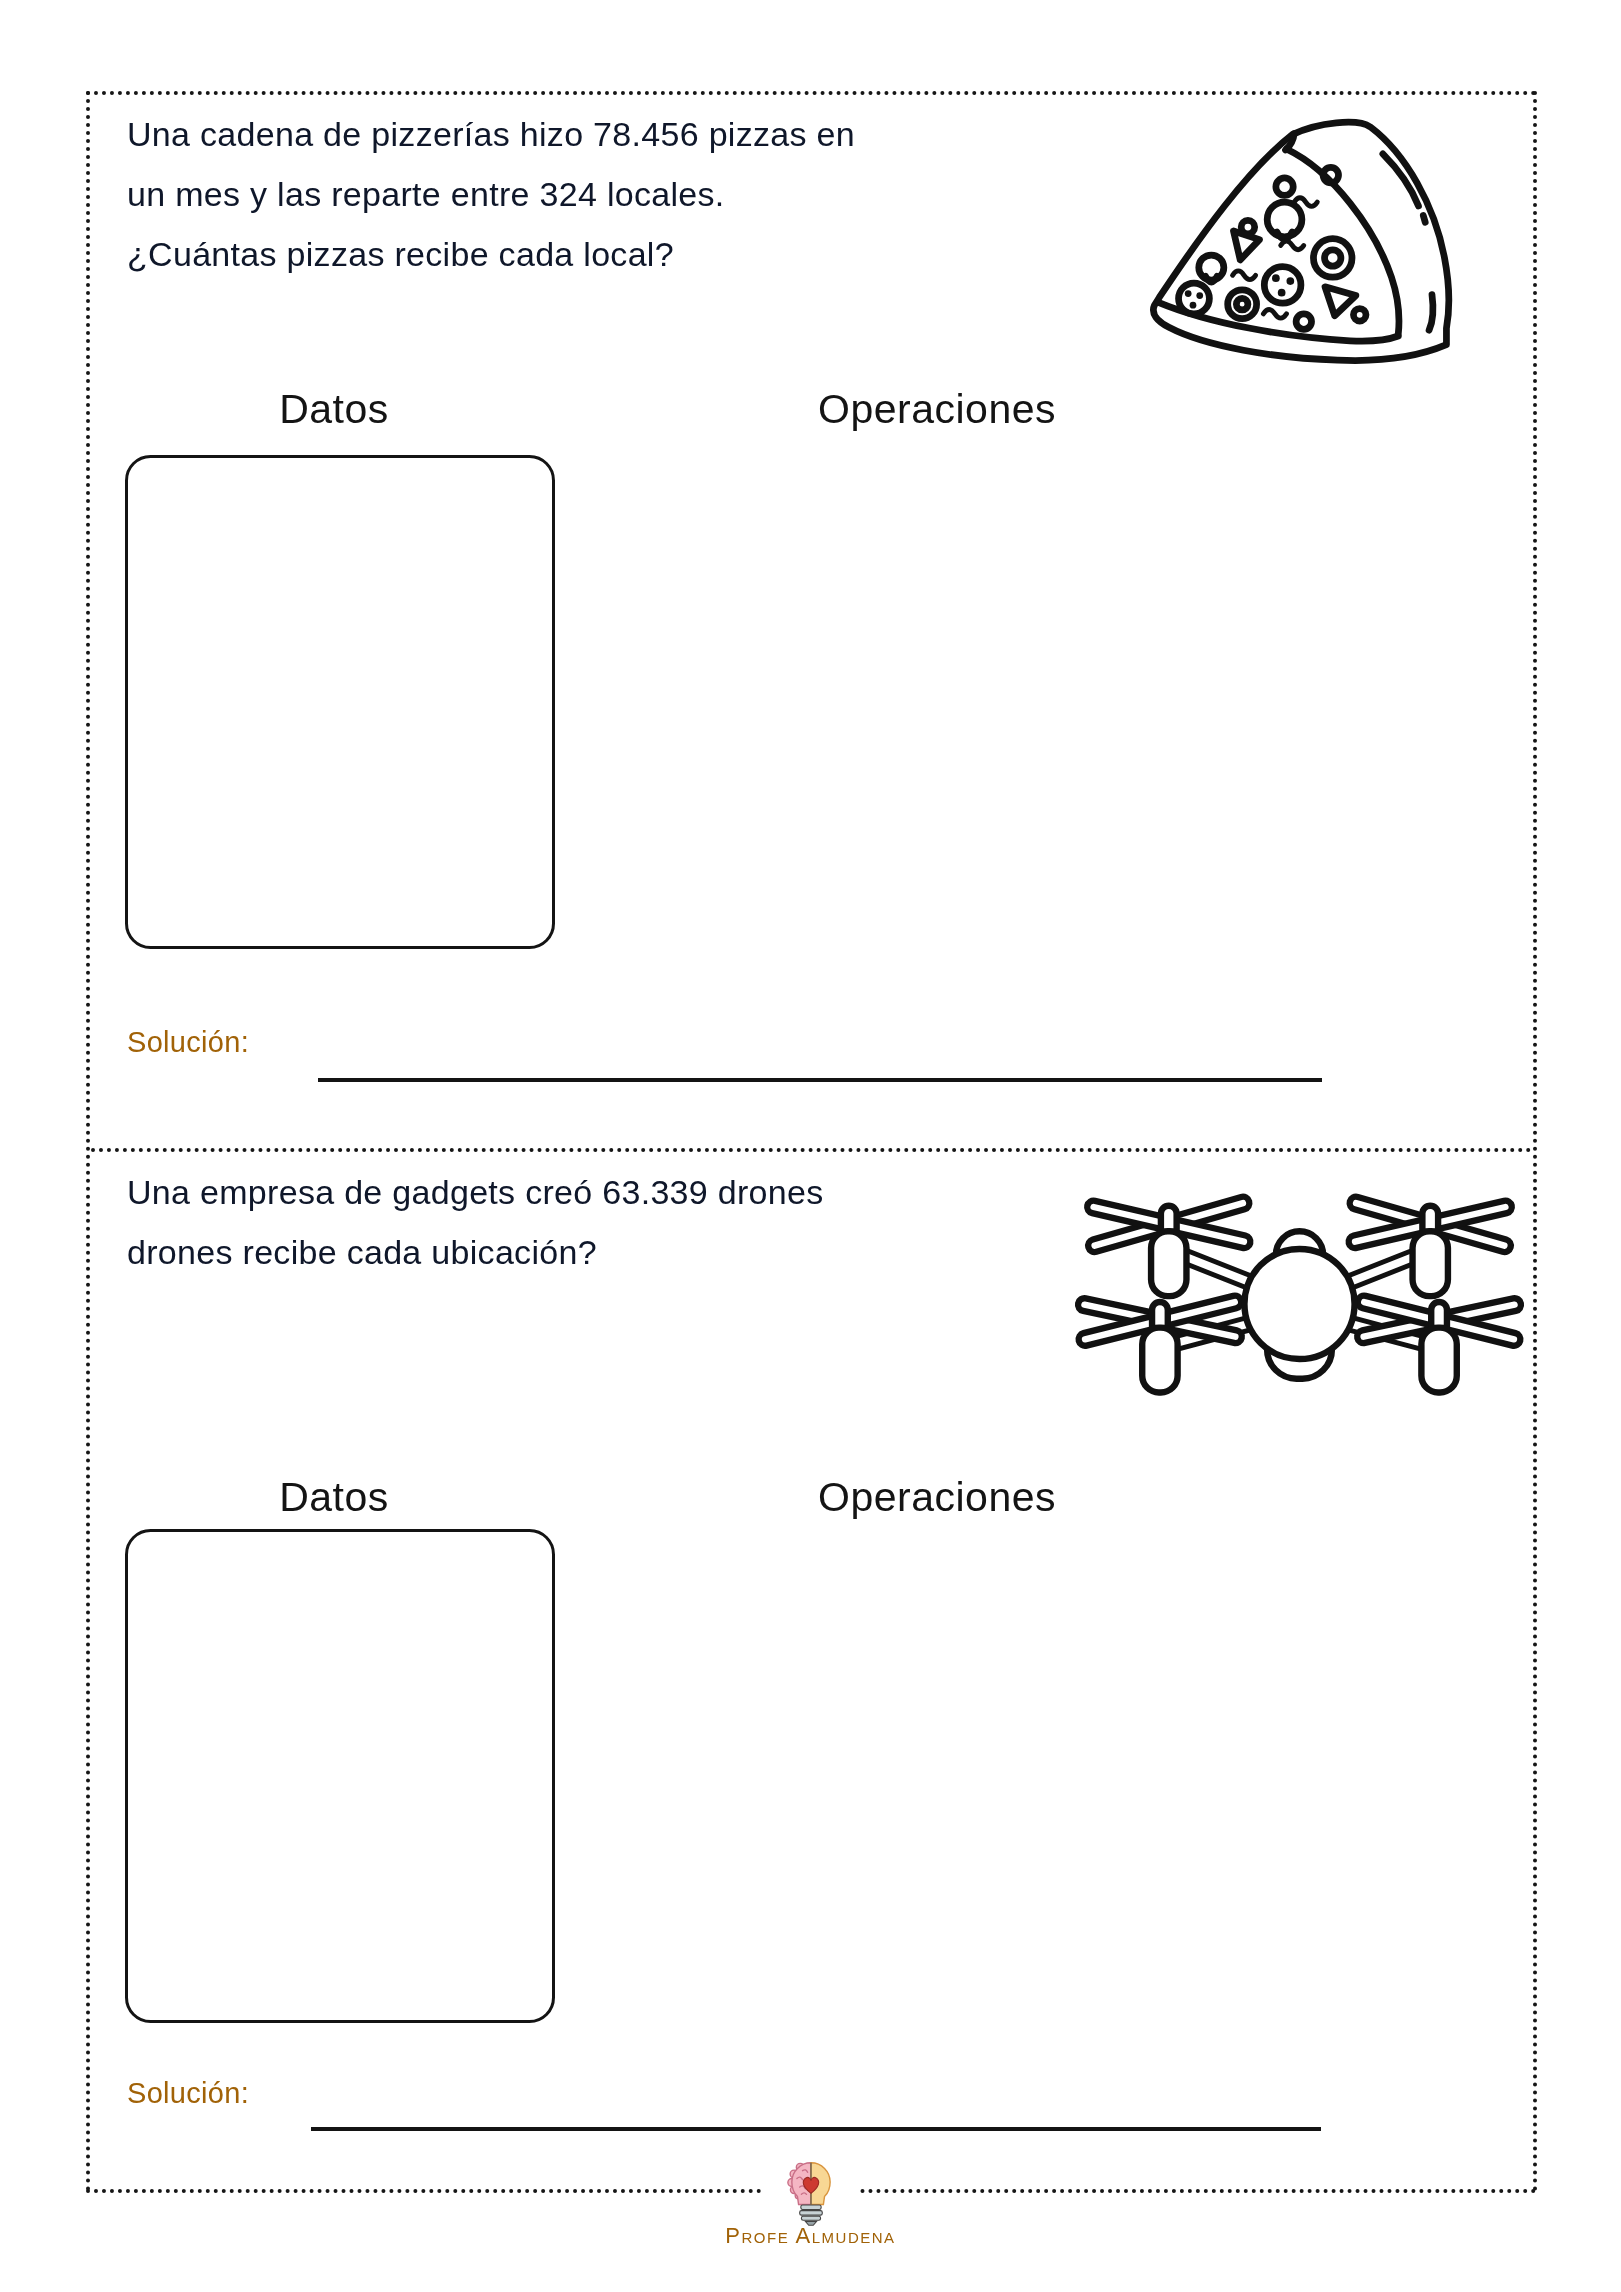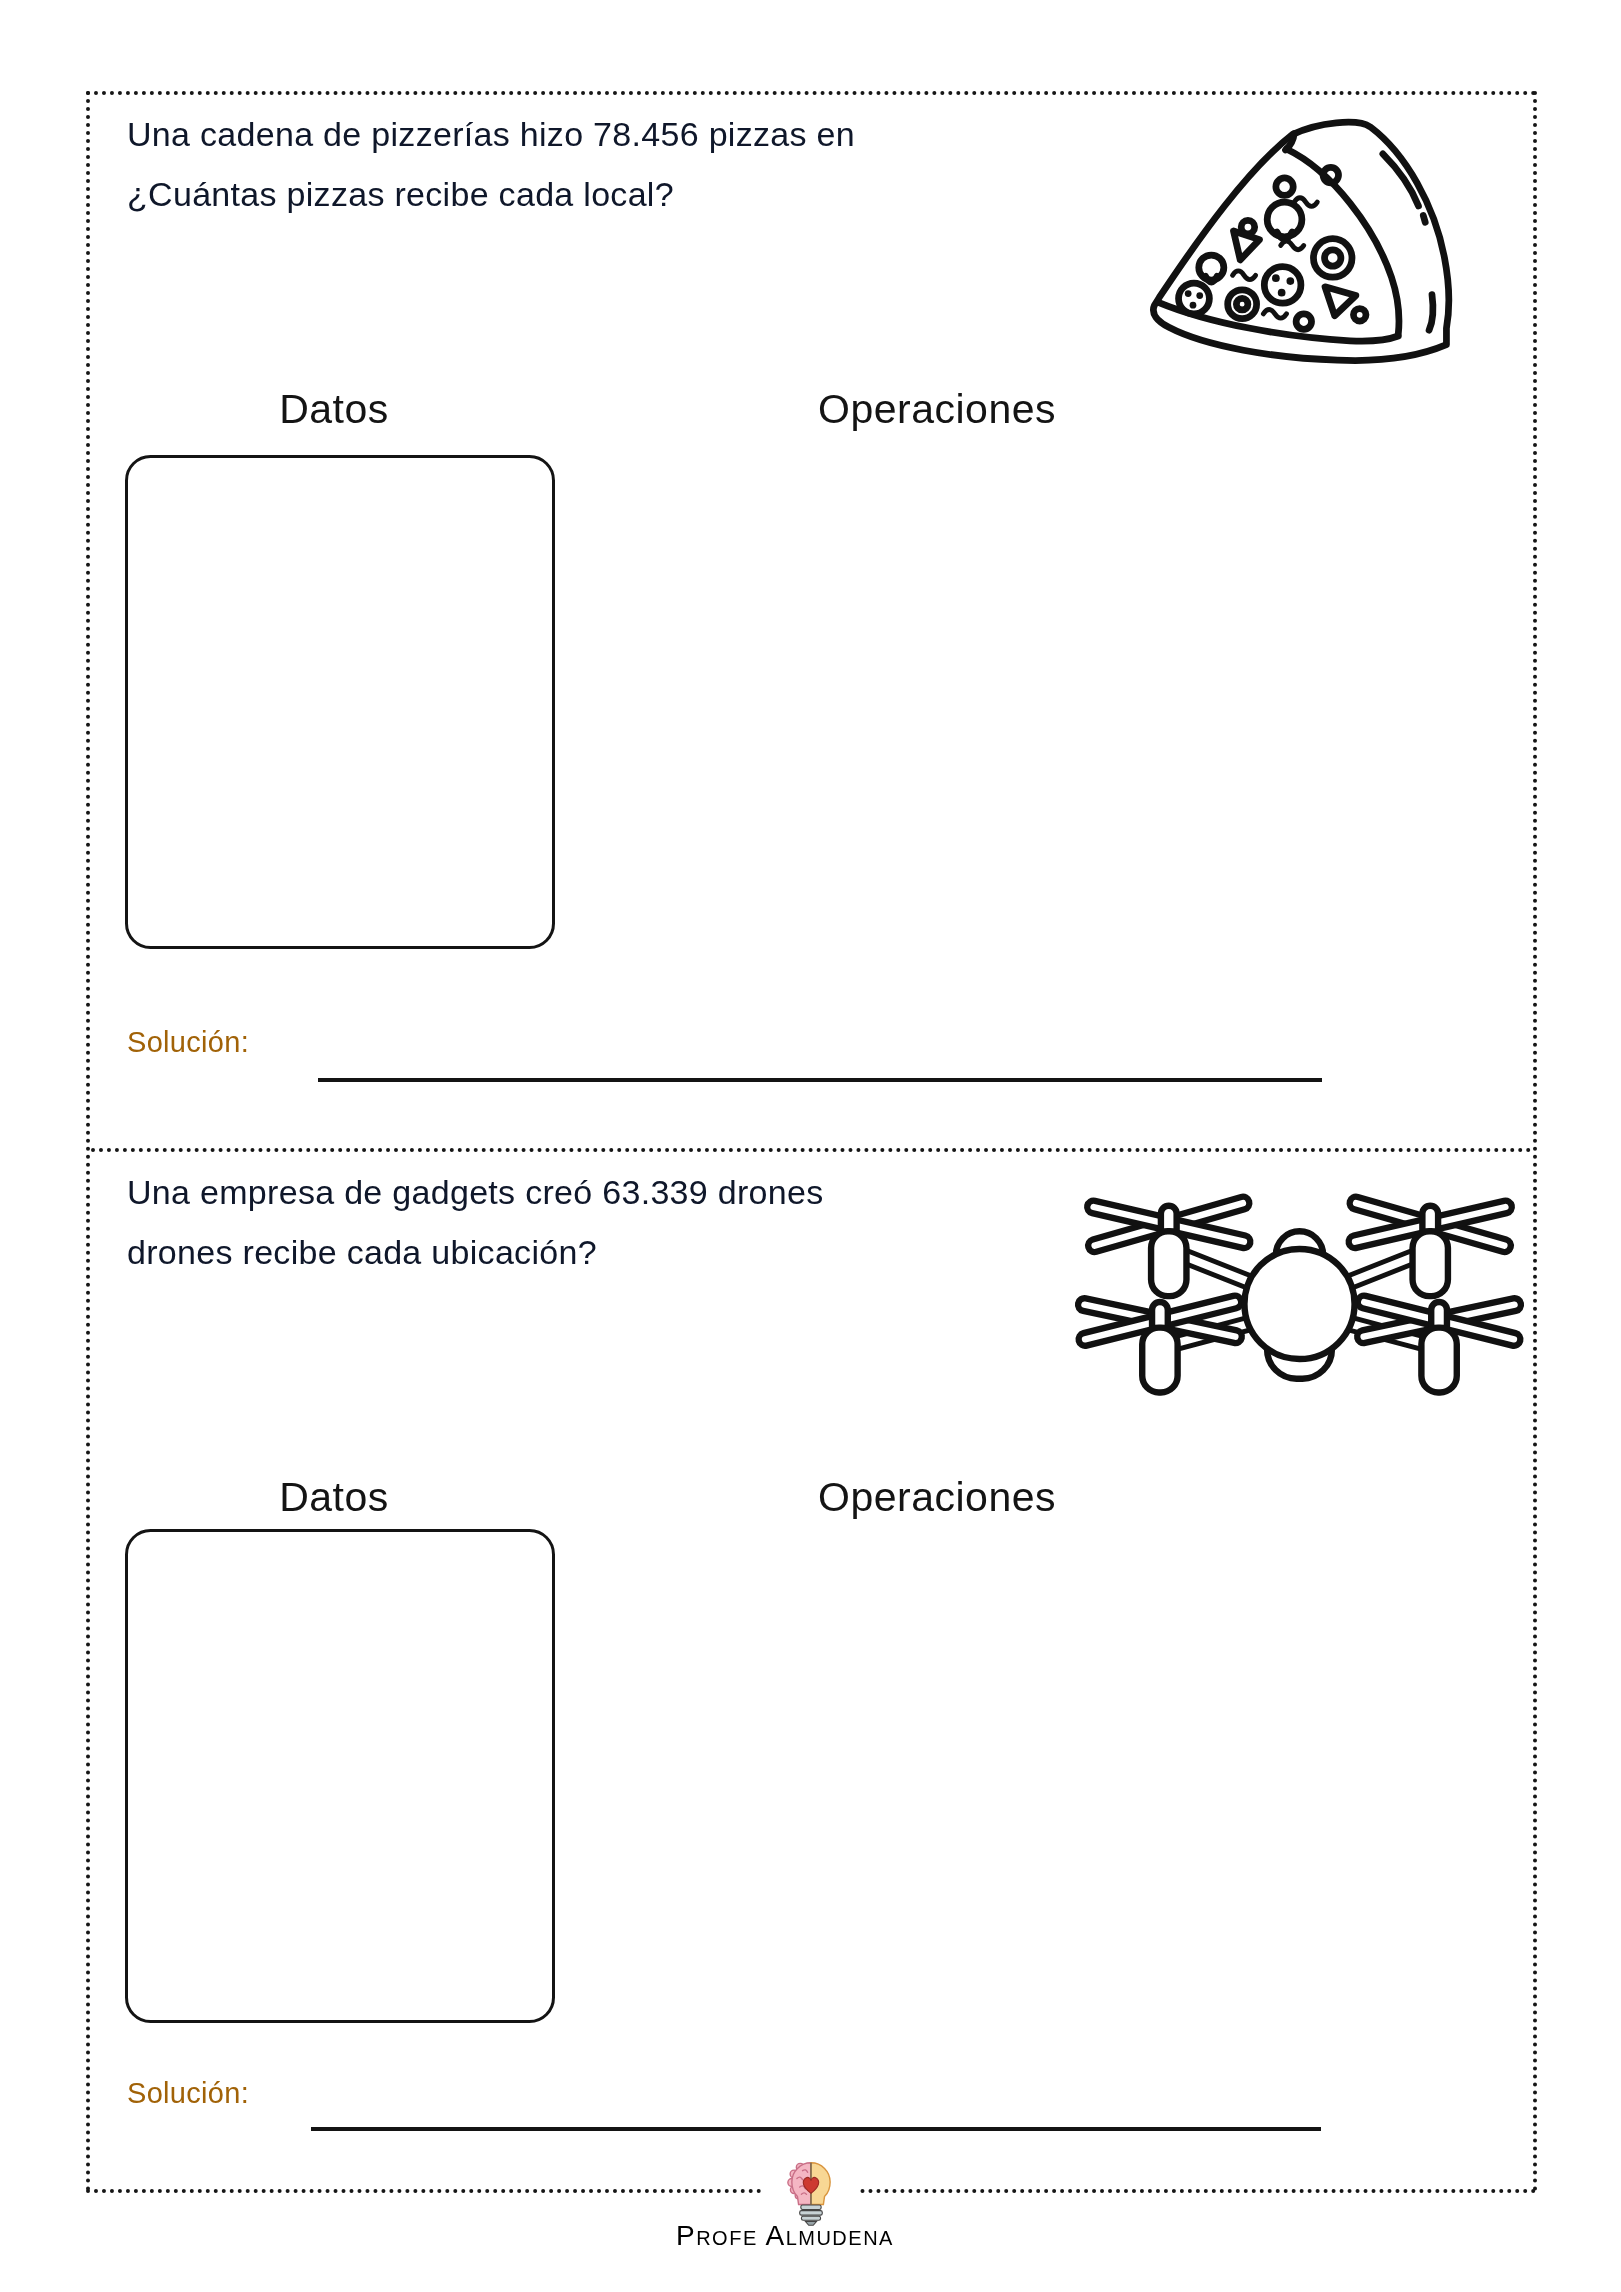--- a/index.html
+++ b/index.html
@@ -38,33 +38,34 @@
   .sol-line{height:3.9px;background:#141414;}
   
   .illus svg{display:block;width:100%;height:100%;}
   
   .logo-icon{
     left:762px;top:2156px;width:98px;height:71px;background:#ffffff;
     display:flex;align-items:center;justify-content:center;
   }
   .logo-icon svg{height:71px;width:auto;display:block;}
   .logo-text{
-    left:676px;top:2221px;width:269px;text-align:left;
-    font-variant:small-caps;font-size:28px;line-height:29px;
-    letter-spacing:1.5px;color:#000000;
+    left:676px;top:2221px;width:269px;text-align:center;
+    font-variant:small-caps;font-size:22px;line-height:29px;
+    letter-spacing:1.5px;color:#a16207;
   }
 </style>
 </head>
 <body>
 
 <div class="abs sheet-border"></div>
 <div class="abs section-divider"></div>
 
 <div class="abs problem-text" style="left:127px;top:104px;">
   <span class="line">Una cadena de pizzerías hizo 78.456 pizzas en</span>
+  <span class="line">un mes y las reparte entre 324 locales.</span>
   <span class="line">¿Cuántas pizzas recibe cada local?</span>
 </div>
 
 <div class="abs illus" style="left:1140px;top:110px;width:318px;height:267px;">
   <svg viewBox="0 0 330 270" fill="none" stroke="#111111" stroke-width="7" stroke-linecap="round" stroke-linejoin="round">
 
     <path fill="#ffffff" d="M158,22 C185,9 226,5 239,14 C276,42 306,96 316,150 C321,176 322,201 318,223 L318,240 C290,252 250,258 205,256 C140,254 68,242 30,222 C18,216 11,208 15,199 L20,191 C62,128 112,58 158,22 Z"></path>
 
     <path d="M152,37 C200,60 244,120 261,170 C268,191 270,211 268,229"></path>
 

